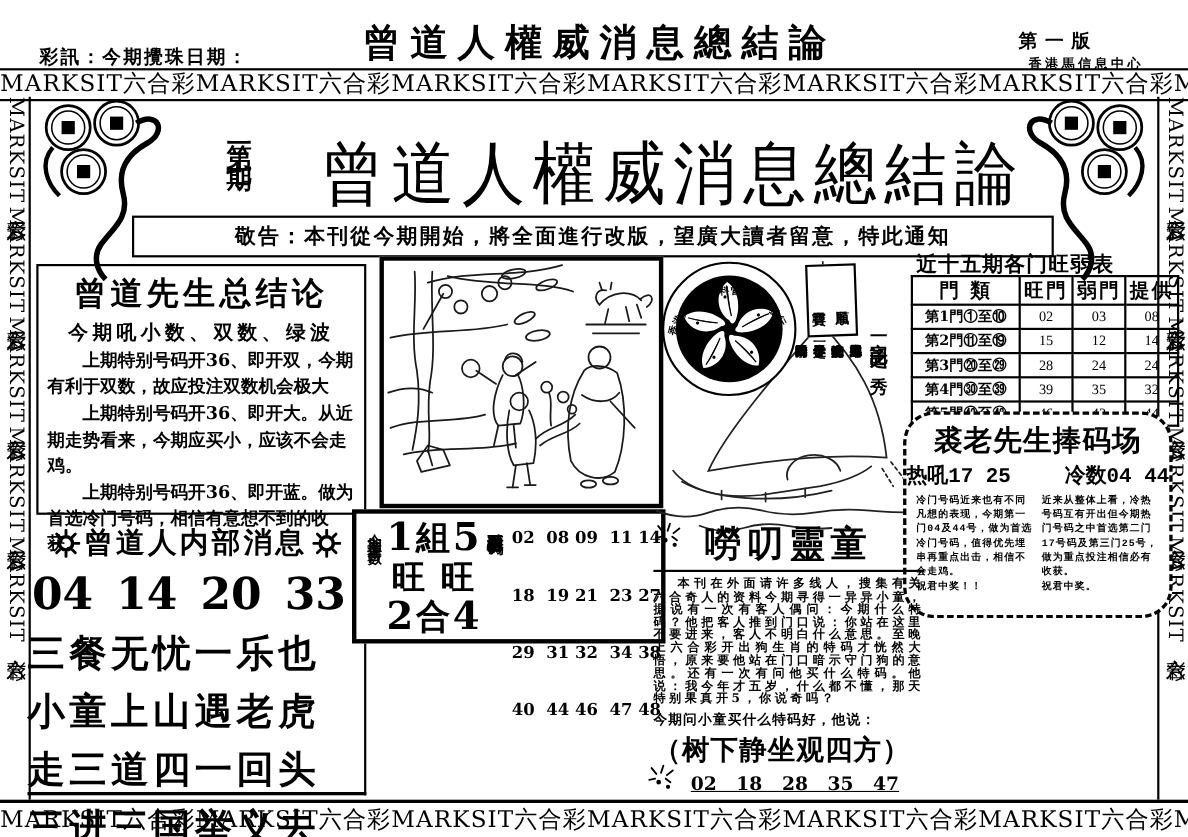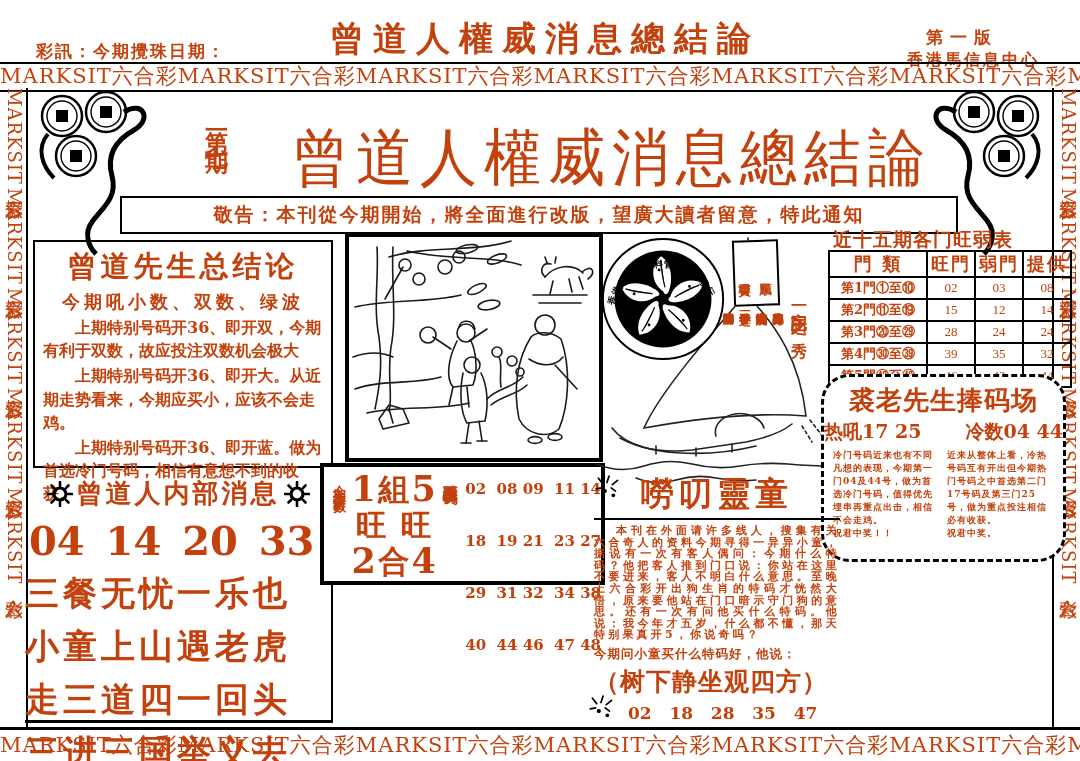--- a/index.html
+++ b/index.html
@@ -1,23 +1,23 @@
 <!DOCTYPE html>
 <html><head>
 <meta charset="utf-8">
 <style>
   html,body{margin:0;padding:0;background:#e8e8e8;}
-  .page{position:relative;width:1080px;height:761px;background:#fff;color:#c2410c;
+  .page{position:relative;width:1080px;height:761px;background:#fff;color:#000000;
         font-family:"DejaVu Serif","Liberation Serif",serif;overflow:hidden;margin:0 auto;}
   
   .hdr-left{position:absolute;left:36px;top:40px;font-size:17px;font-weight:bold;letter-spacing:2px;}
   .hdr-title{position:absolute;left:310px;top:16px;width:470px;text-align:center;font-size:34px;
              font-weight:bold;letter-spacing:9px;white-space:nowrap;}
   .hdr-ed{position:absolute;right:82px;top:26px;font-size:17px;font-weight:bold;letter-spacing:7px;}
-  .hdr-agency{position:absolute;right:40px;top:50px;font-size:16px;font-weight:bold;letter-spacing:3px;}
+  .hdr-agency{position:absolute;right:40px;top:50px;font-size:12px;font-weight:bold;letter-spacing:3px;}
   
   .strip{white-space:nowrap;overflow:hidden;font-family:"DejaVu Serif",serif;}
   .strip-top{position:absolute;left:0;top:62px;width:1080px;height:26px;border-top:2px solid #000;
              border-bottom:2px solid #000;font-size:21px;line-height:25px;letter-spacing:1px;}
   .strip-bottom{position:absolute;left:0;top:727px;width:1080px;height:34px;border-top:3px solid #000;
              font-size:21px;line-height:30px;letter-spacing:1px;}
   .strip-left,.strip-right{position:absolute;top:88px;width:26px;height:639px;writing-mode:vertical-rl;
              font-size:18px;line-height:24px;overflow:hidden;letter-spacing:1px;}
   .strip-left{left:0;border-right:2px solid #000;}
   .strip-right{right:0;border-left:2px solid #000;}
@@ -75,36 +75,36 @@
   .poem span{display:block;}
   
   .stable-title{position:absolute;left:833px;top:227px;font-size:19px;font-weight:bold;letter-spacing:1px;}
   .stable{position:absolute;left:828px;top:250px;border-collapse:collapse;}
   .stable th,.stable td{border:2px solid #000;text-align:center;padding:0;}
   .stable th{font-size:18px;letter-spacing:2px;height:24px;}
   .stable td.lab{font-size:13px;font-weight:bold;width:96px;height:20px;letter-spacing:0;}
   .stable td.val{font-size:13px;width:46px;font-family:Liberation Serif, serif;}
   
   .qiu{position:absolute;left:821px;top:374px;width:245px;height:188px;border:3px dashed #000;
-       border-radius:28px;box-sizing:border-box;text-align:center;background:#fff;}
+       border-radius:28px;box-sizing:border-box;text-align:center;background:#fff;font-family:Liberation Mono, monospace;}
   .qiu-title{font-size:26px;font-weight:bold;margin-top:6px;letter-spacing:1px;}
   .qiu-sub{display:flex;justify-content:space-between;font-size:19px;font-weight:bold;margin-top:1px;}
   .qiu-cols{display:flex;text-align:left;padding:4px 9px 0;gap:7px;}
   .qiu-col{font-size:9px;font-weight:bold;line-height:1.45;white-space:pre-line;width:50%;
            letter-spacing:1px;}
   
   .child{position:absolute;left:594px;top:472px;width:246px;}
   .child-title{font-size:33px;font-weight:bold;text-align:center;letter-spacing:5px;
                border-bottom:2px solid #000;padding-bottom:1px;}
   .child-body{font-size:11px;font-weight:bold;line-height:11.6px;margin-top:5px;text-indent:2em;
               text-align:justify;letter-spacing:3.2px;}
   .child-lead{font-size:12.5px;font-weight:bold;margin-top:5px;letter-spacing:1px;}
   .child-answer{font-size:25px;font-weight:bold;margin-top:2px;white-space:nowrap;letter-spacing:1px;}
   .child-nums{font-size:17px;font-weight:bold;margin:5px 0 0 34px;white-space:pre;
-              font-family:"DejaVu Serif",serif;}
+              font-family:"DejaVu Serif",serif;text-decoration:underline;}
   .child-rule{border-top:2px solid #000;margin-top:5px;width:238px;}
   .sparkle{position:absolute;width:32px;height:32px;}
 </style>
 </head>
 <body>
 
 <div class="page">
 
   <div class="hdr-left">彩訊：今期攪珠日期：</div>
   <div class="hdr-title">曾道人權威消息總結論</div>

